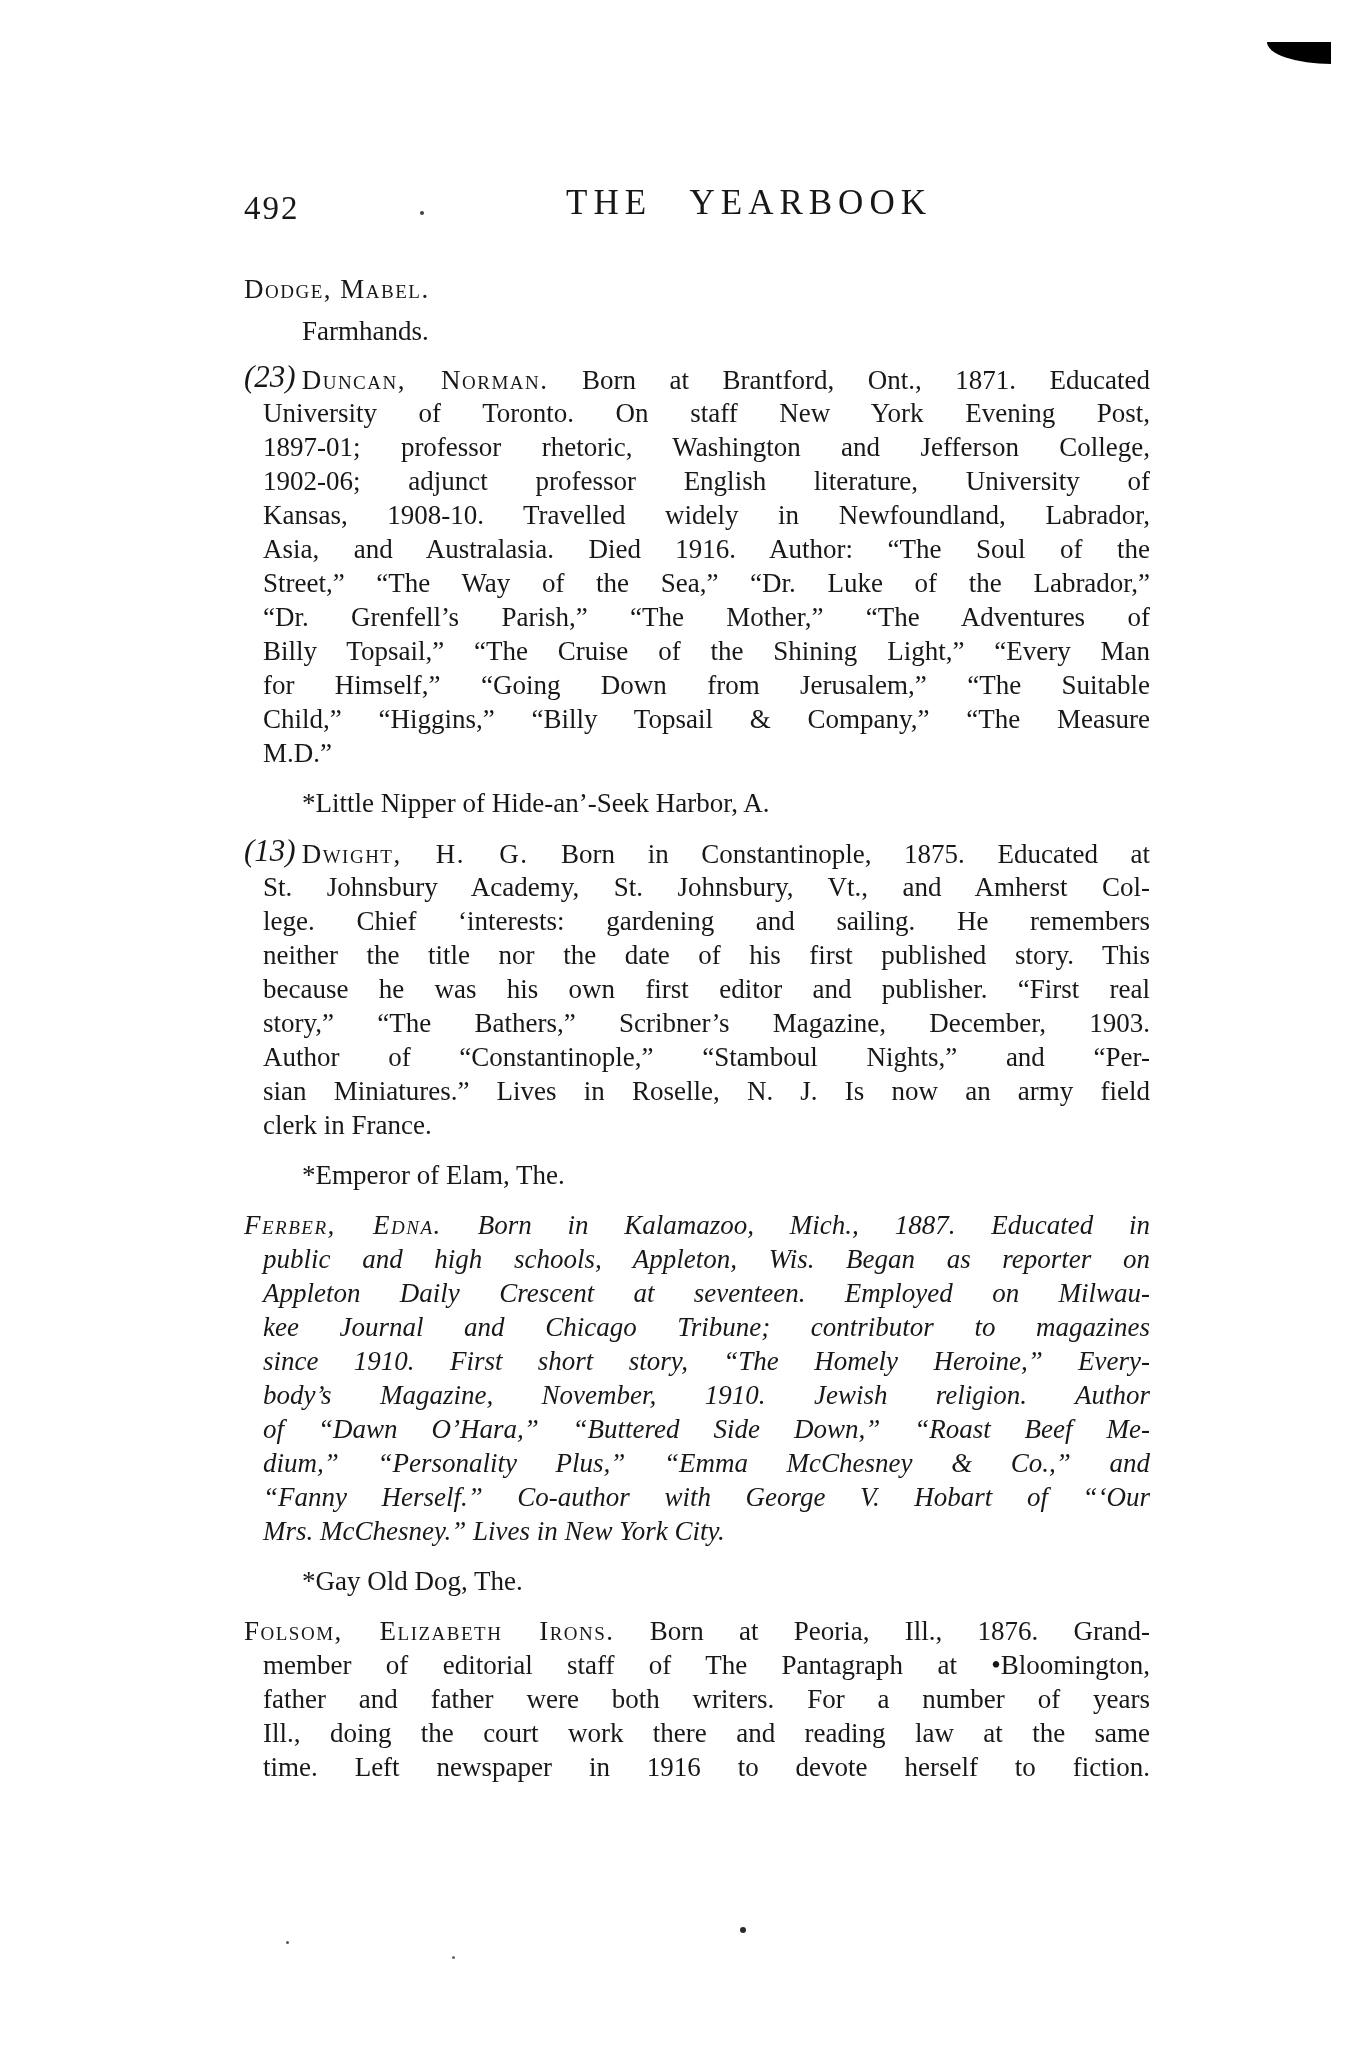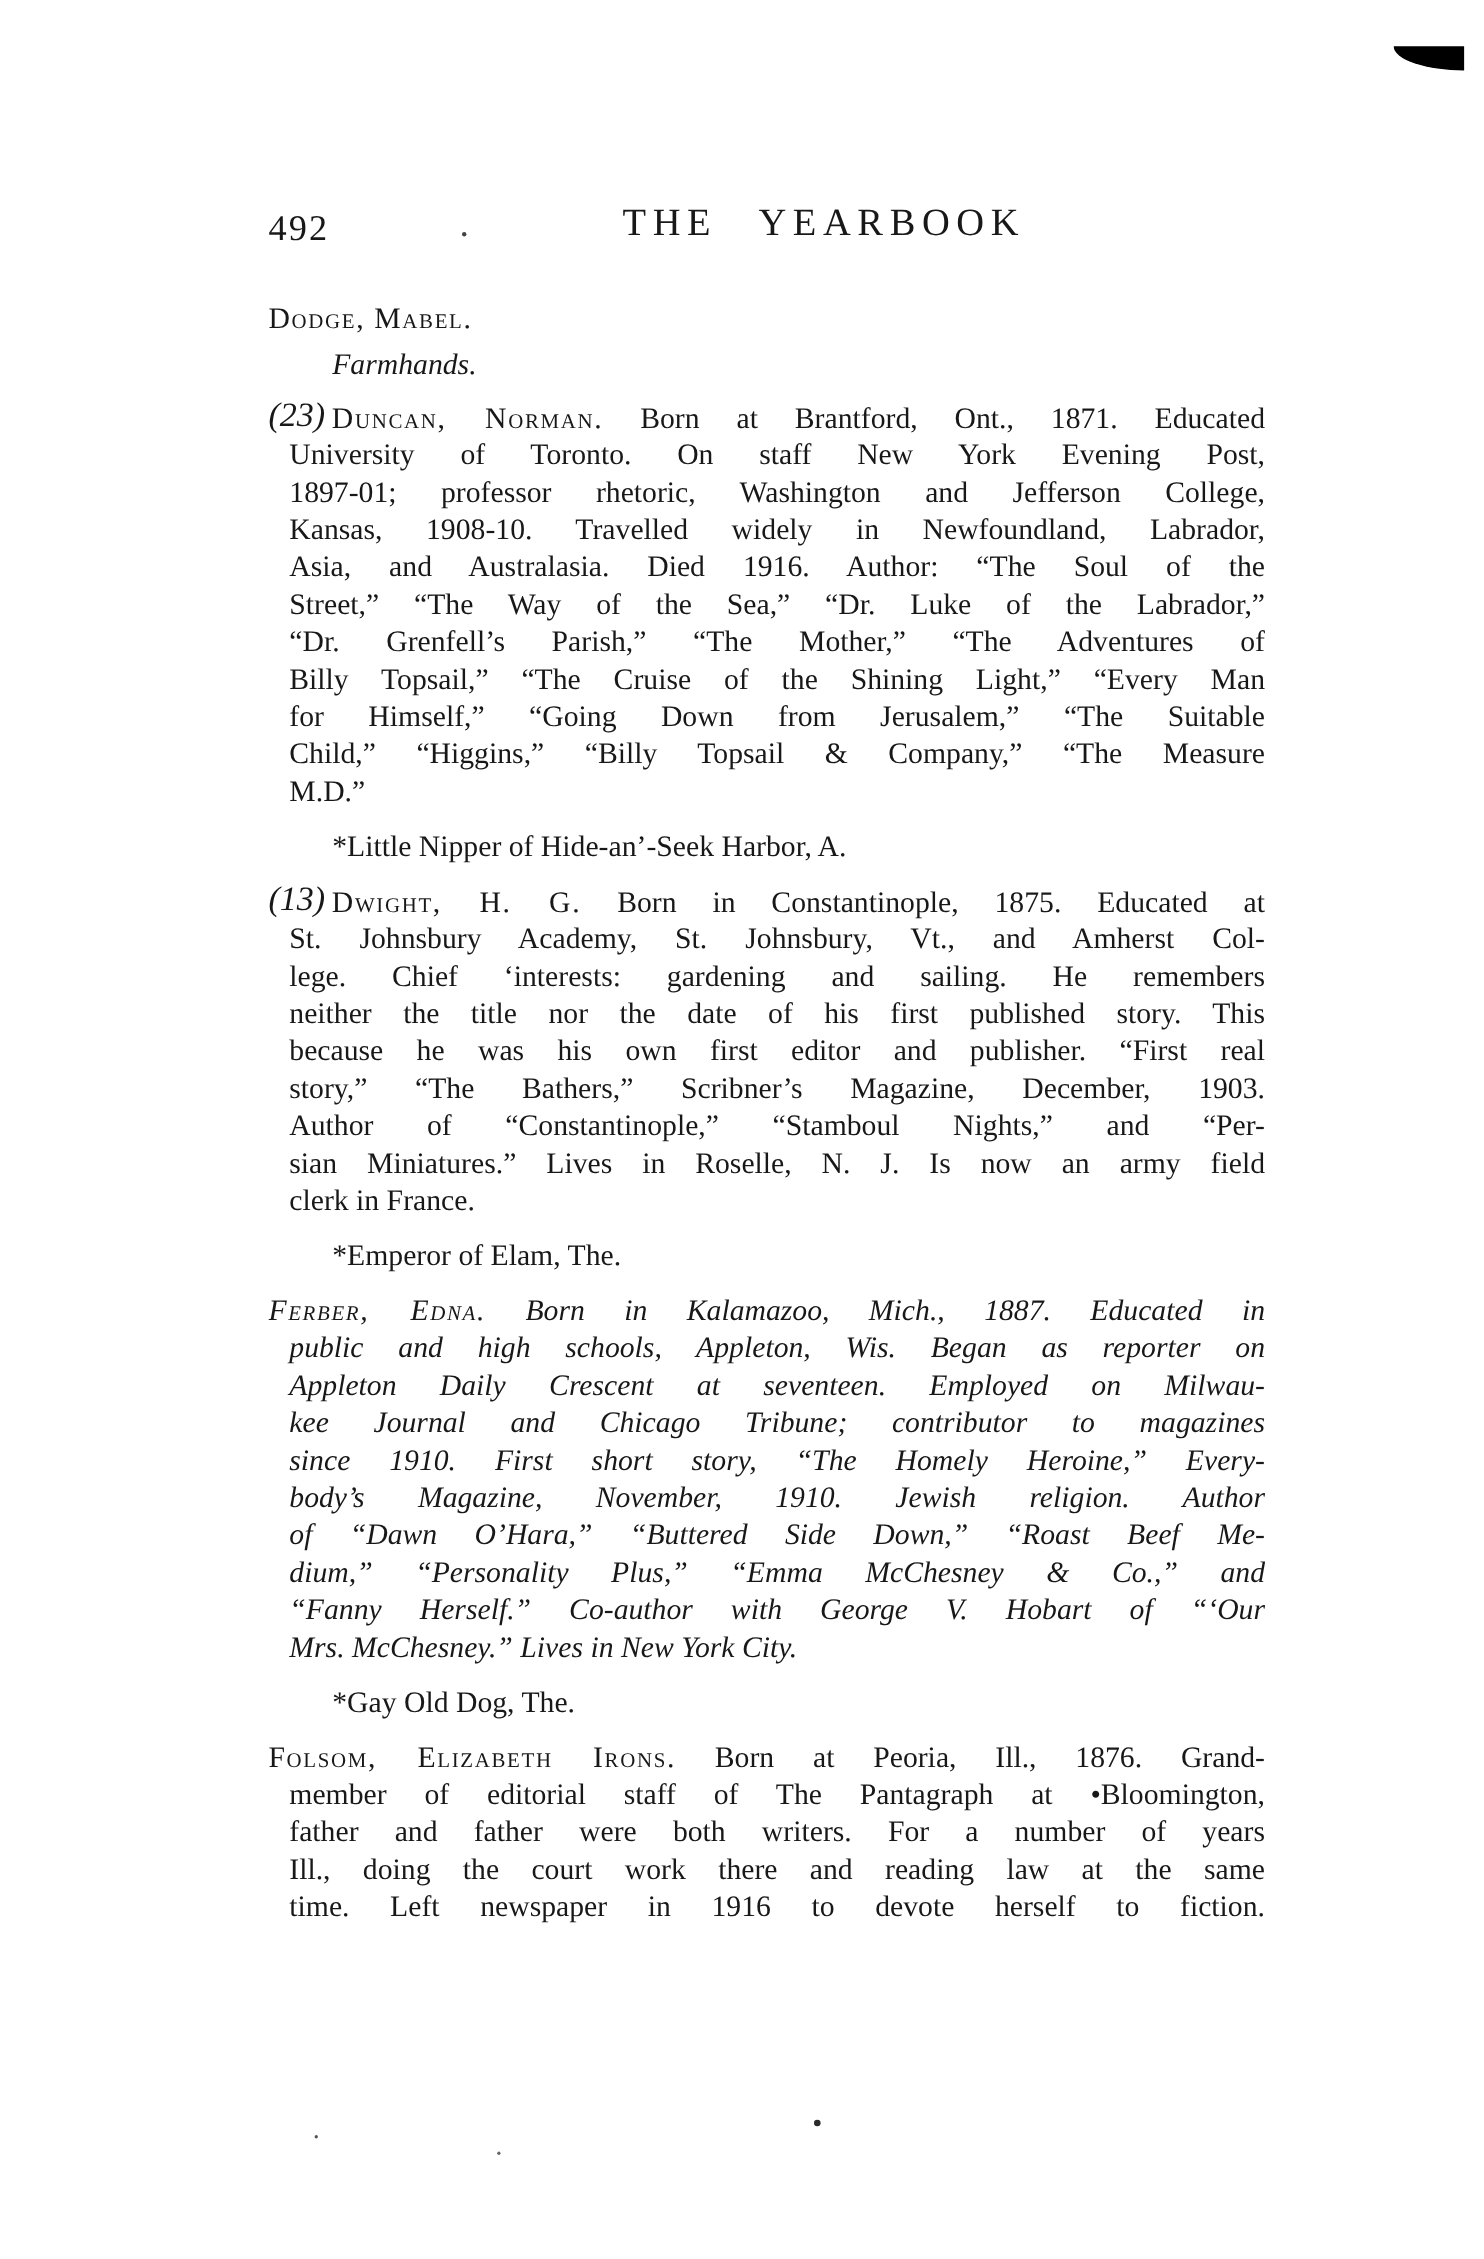--- a/index.html
+++ b/index.html
@@ -18,21 +18,21 @@
   .line{height:34px;line-height:34px;font-size:27px;overflow:hidden;white-space:nowrap;}
   .line.fill{text-align:justify;white-space:normal;}
   .line.fill::after{content:"";display:inline-block;width:100%;height:0;}
   .cont{padding-left:19px;}
   .story-title{padding-left:58px;}
   .bio{position:relative;}
   .name{font-variant:small-caps;letter-spacing:1.5px;}
   .prefix{font-size:31px;position:relative;top:-2px;padding-right:6px;font-style:italic;}
   
   .column > :nth-child(1){margin-top:0;}
-  .column > :nth-child(2){margin-top:8px;font-style:italic;}
+  .column > :nth-child(2){margin-top:8px;}
   .column > :nth-child(3){margin-top:14px;}
   .column > :nth-child(4){margin-top:16px;}
   .column > :nth-child(5){margin-top:16px;}
   .column > :nth-child(6){margin-top:16px;}
   .column > :nth-child(7){margin-top:16px;font-style:italic;}
   .column > :nth-child(8){margin-top:16px;}
   .column > :nth-child(9){margin-top:16px;}
   
   .corner-mark{position:absolute;top:42px;right:18px;width:64px;height:22px;
     background:#000;border-bottom-left-radius:64px 22px;}
@@ -54,20 +54,21 @@
 
   <div class="column">
       <div class="bio">
         <div class="line first"><span class="name">Dodge, Mabel.</span></div>
       </div>
       <div class="line story-title">Farmhands.</div>
       <div class="bio">
         <div class="line first fill"><span class="prefix">(23)</span><span class="name">Duncan, Norman.</span> Born at Brantford, Ont., 1871.  Educated</div>
         <div class="line cont fill">University of Toronto.  On staff New York Evening Post,</div>
         <div class="line cont fill">1897-01; professor rhetoric, Washington and Jefferson College,</div>
+        <div class="line cont fill">1902-06; adjunct professor English literature, University of</div>
         <div class="line cont fill">Kansas, 1908-10.  Travelled widely in Newfoundland, Labrador,</div>
         <div class="line cont fill">Asia, and Australasia.  Died 1916.  Author: “The Soul of the</div>
         <div class="line cont fill">Street,” “The Way of the Sea,” “Dr. Luke of the Labrador,”</div>
         <div class="line cont fill">“Dr. Grenfell’s Parish,” “The Mother,” “The Adventures of</div>
         <div class="line cont fill">Billy Topsail,” “The Cruise of the Shining Light,” “Every Man</div>
         <div class="line cont fill">for Himself,” “Going Down from Jerusalem,” “The Suitable</div>
         <div class="line cont fill">Child,” “Higgins,” “Billy Topsail &amp; Company,” “The Measure</div>
         <div class="line cont">M.D.”</div>
       </div>
       <div class="line story-title">*Little Nipper of Hide-an’-Seek Harbor, A.</div>

